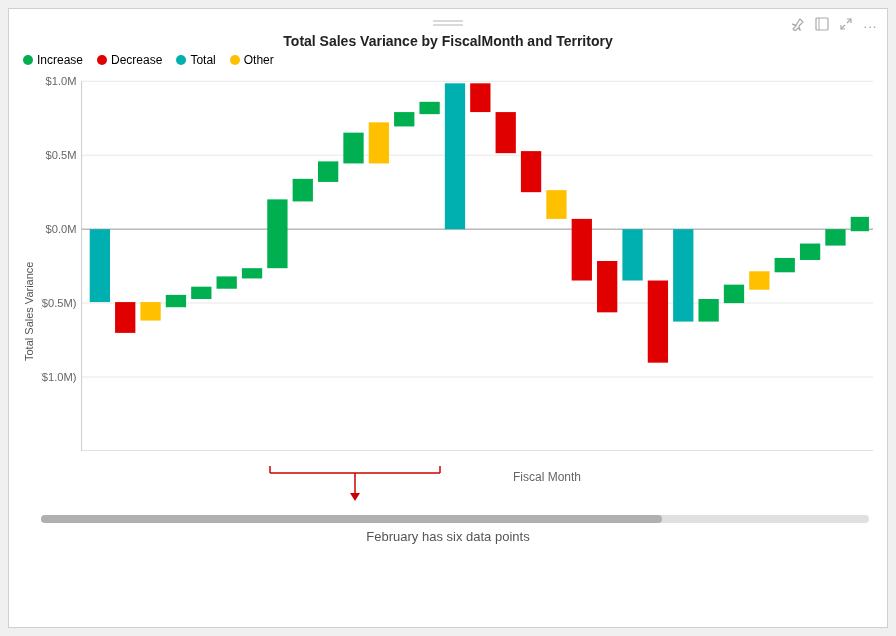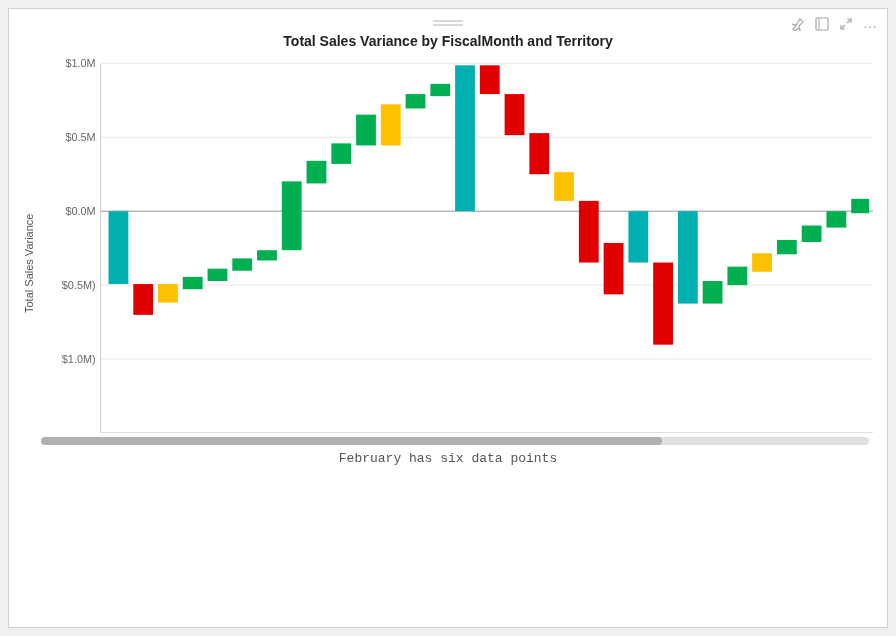--- a/index.html
+++ b/index.html
@@ -78,21 +78,20 @@
       font-size: 11px;
       color: #555;
       text-align: center;
       width: 18px;
       flex-shrink: 0;
       padding-bottom: 40px;
     }
     .chart-inner {
       flex: 1;
       position: relative;
-      margin-left: 20px;
     }
     .chart-svg {
       width: 100%;
       height: 380px;
       display: block;
     }
     .scrollbar-area {
       margin-top: 4px;
       padding-left: 18px;
       padding-right: 4px;
@@ -143,20 +142,38 @@
         <polyline points="8,2 12,2 12,6" stroke="#aaa" stroke-width="1.2" fill="none"></polyline>
         <line x1="2" y1="12" x2="6" y2="8" stroke="#aaa" stroke-width="1.2"></line>
         <line x1="12" y1="2" x2="8" y2="6" stroke="#aaa" stroke-width="1.2"></line>
       </svg>
     </span>
     <span class="toolbar-icon">···</span>
   </div>
 
   <div class="chart-title">Total Sales Variance by FiscalMonth and Territory</div>
 
+  <div class="legend">
+    <div class="legend-item">
+      <div class="legend-dot" style="background:#00b050;"></div>
+      <span>Increase</span>
+    </div>
+    <div class="legend-item">
+      <div class="legend-dot" style="background:#e00000;"></div>
+      <span>Decrease</span>
+    </div>
+    <div class="legend-item">
+      <div class="legend-dot" style="background:#00b0b0;"></div>
+      <span>Total</span>
+    </div>
+    <div class="legend-item">
+      <div class="legend-dot" style="background:#ffc000;"></div>
+      <span>Other</span>
+    </div>
+  </div>
 
   <div class="chart-area">
 
     <div class="y-axis-label">Total Sales Variance</div>
 
     <div class="chart-inner">
       <svg class="chart-svg" viewBox="0 0 820 370" preserveAspectRatio="none">
 
         <line x1="40" y1="10" x2="820" y2="10" stroke="#e8e8e8" stroke-width="1"></line>
         <line x1="40" y1="82" x2="820" y2="82" stroke="#e8e8e8" stroke-width="1"></line>
@@ -266,27 +283,41 @@
         <text x="658" y="385" text-anchor="middle" font-size="9" fill="#555" transform="rotate(-90,658,385)">WV</text>
         <text x="683" y="385" text-anchor="middle" font-size="9" fill="#555" transform="rotate(-90,683,385)">Other</text>
         <text x="708" y="385" text-anchor="middle" font-size="9" fill="#555" transform="rotate(-90,708,385)">NC</text>
         <text x="733" y="385" text-anchor="middle" font-size="9" fill="#555" transform="rotate(-90,733,385)">VA</text>
         <text x="758" y="385" text-anchor="middle" font-size="9" fill="#555" transform="rotate(-90,758,385)">May</text>
         <text x="783" y="385" text-anchor="middle" font-size="9" fill="#555" transform="rotate(-90,783,385)">PA</text>
         <text x="807" y="385" text-anchor="middle" font-size="9" fill="#555" transform="rotate(-90,807,385)">MD</text>
 
       </svg>
 
+      <div style="position:relative; height:60px; margin-top:0;">
+
+        <svg style="position:absolute; left:0; top:0; width:100%; height:60px;" viewBox="0 0 820 60">
+
+          <line x1="223" y1="15" x2="223" y2="22" stroke="#c00" stroke-width="1.5"></line>
+          <line x1="223" y1="22" x2="393" y2="22" stroke="#c00" stroke-width="1.5"></line>
+          <line x1="393" y1="15" x2="393" y2="22" stroke="#c00" stroke-width="1.5"></line>
+
+          <line x1="308" y1="22" x2="308" y2="45" stroke="#c00" stroke-width="1.5"></line>
+          <polygon points="303,42 313,42 308,50" fill="#c00"></polygon>
+
+          <text x="500" y="30" text-anchor="middle" font-size="12" fill="#666">Fiscal Month</text>
+        </svg>
+      </div>
 
     </div>
   </div>
 
   <div class="scrollbar-area">
     <div class="scrollbar-track">
       <div class="scrollbar-thumb"></div>
     </div>
   </div>
 
-  <div style="text-align:center; margin-top:6px; font-size:13px; color:#555;font-family:Liberation Mono, monospace;">
+  <div style="text-align:center; margin-top:6px; font-size:13px; color:#555;">
     <span>February has six data points</span>
   </div>
 
 </div>
 
 </body></html>

